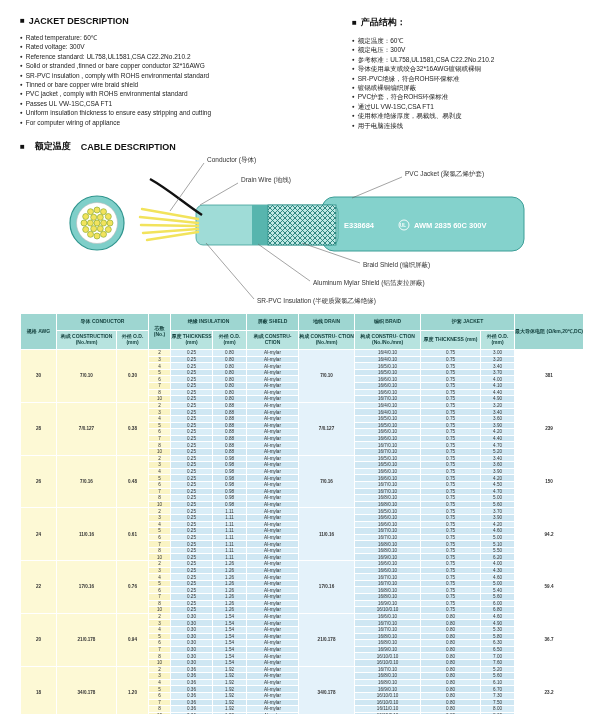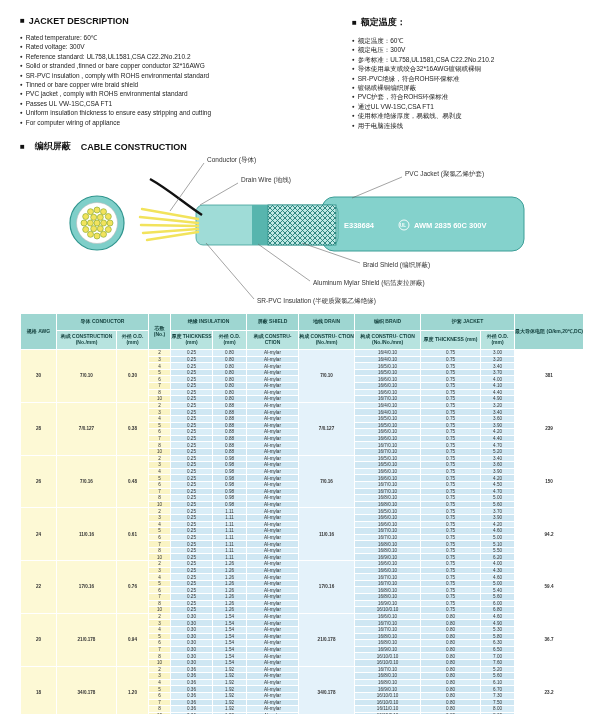--- a/index.html
+++ b/index.html
@@ -88,21 +88,21 @@
           </li>
           <li>
             <span class="blt">●</span>
             <span>For computer wiring of appliance</span>
           </li>
         </ul>
     </div>
     <div class="col-cn">
       <div class="sec-head">
         <span class="sq">■</span>
-        <span>额定温度：</span>
+        <span>产品结构：</span>
       </div>
       <ul class="bullets">
           <li>
             <span class="blt">●</span>
             <span>额定温度：60℃</span>
           </li>
           <li>
             <span class="blt">●</span>
             <span>额定电压：300V</span>
           </li>
@@ -137,22 +137,22 @@
           <li>
             <span class="blt">●</span>
             <span>用于电脑连接线</span>
           </li>
         </ul>
     </div>
   </div>
 
   <div class="cons-head">
     <span class="sq">■</span>
-    <span>编织屏蔽</span>
-    <span>CABLE  CONSTRUCTION</span>
+    <span>额定温度</span>
+    <span>CABLE  DESCRIPTION</span>
   </div>
 
   <svg class="diagram" viewBox="0 0 603 158">
     <defs>
       <pattern id="braidpat" width="5" height="5" patternUnits="userSpaceOnUse">
         <rect width="5" height="5" fill="#bfe8e4"></rect>
         <path d="M0 5 L5 0" stroke="#1f7d76" stroke-width="0.9"></path>
         <path d="M0 0 L5 5" stroke="#1f7d76" stroke-width="0.9"></path>
       </pattern>
     </defs>

